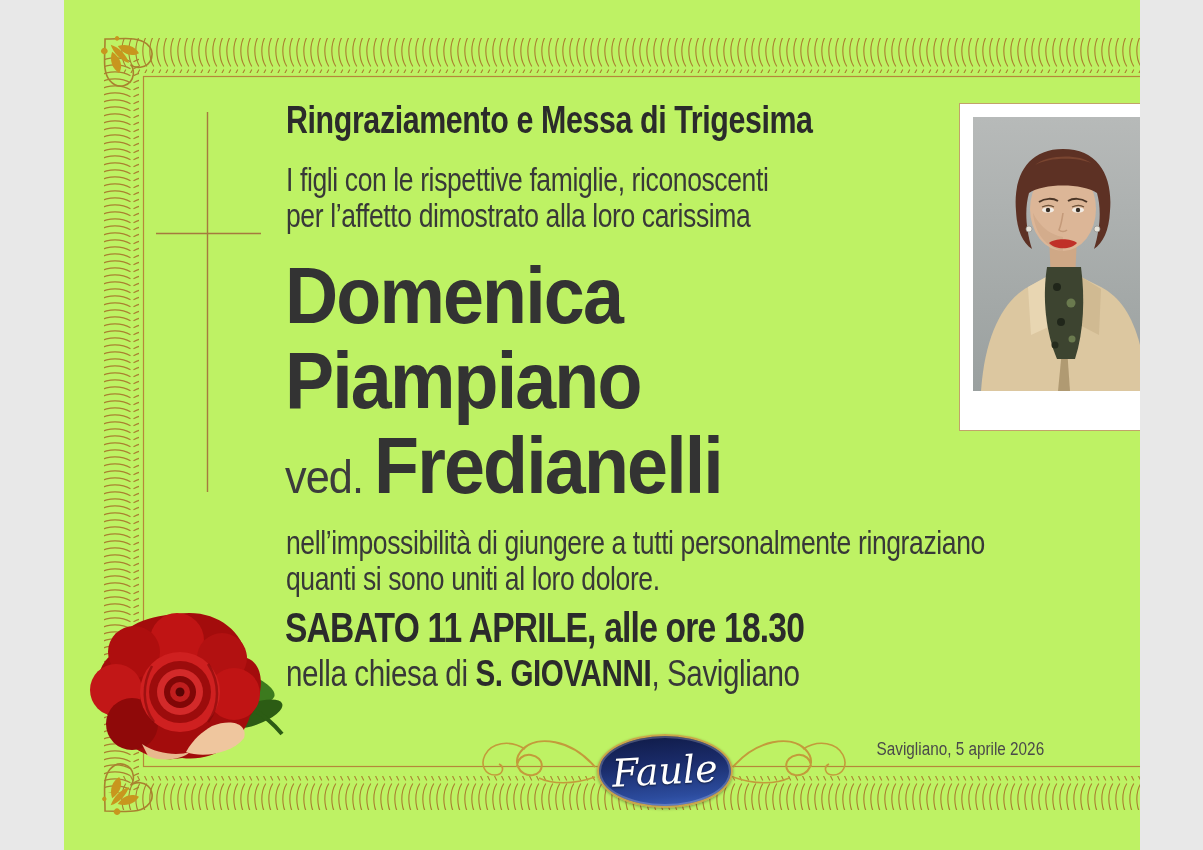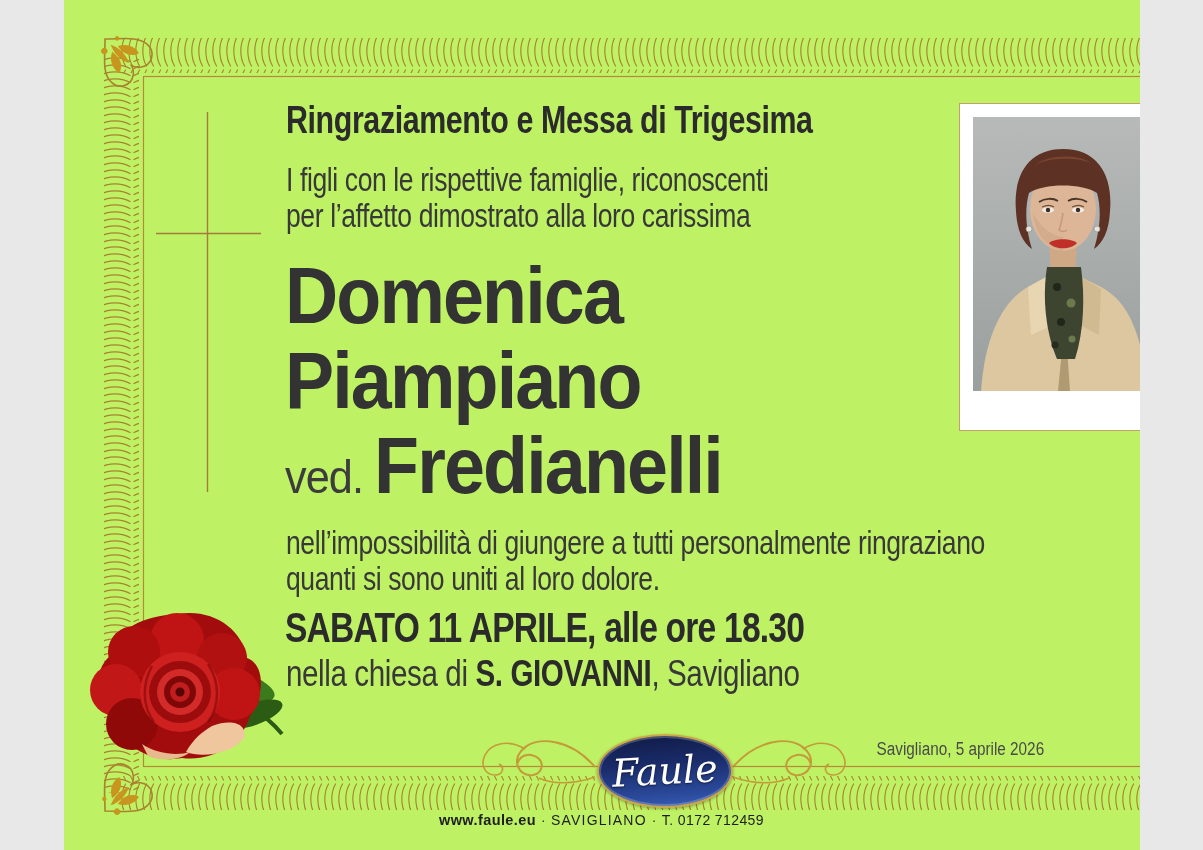--- a/index.html
+++ b/index.html
@@ -197,17 +197,14 @@
       <path d="M116,30 C92,2 58,-2 44,12 C32,24 40,40 54,38 C66,36 66,20 52,18 C44,17 38,22 38,30" stroke-width="2"></path>
       <path d="M46,12 C30,2 12,6 6,18 C1,28 6,38 16,38 C24,38 26,30 20,27" stroke-width="1.6"></path>
       <path d="M116,40 C94,48 72,47 60,41" stroke-width="1.4"></path>
     </g>
   </svg>
 
   <div class="logo-oval">
     <span class="logo-text">Faule</span>
   </div>
 
-  <div class="footer">
-    <span class="site">www.faule.eu</span><span class="sep">·</span><span class="city">SAVIGLIANO</span><span class="sep">·</span><span>T. 0172 712459</span>
-  </div>
 
 </div>
 
 </body></html>

